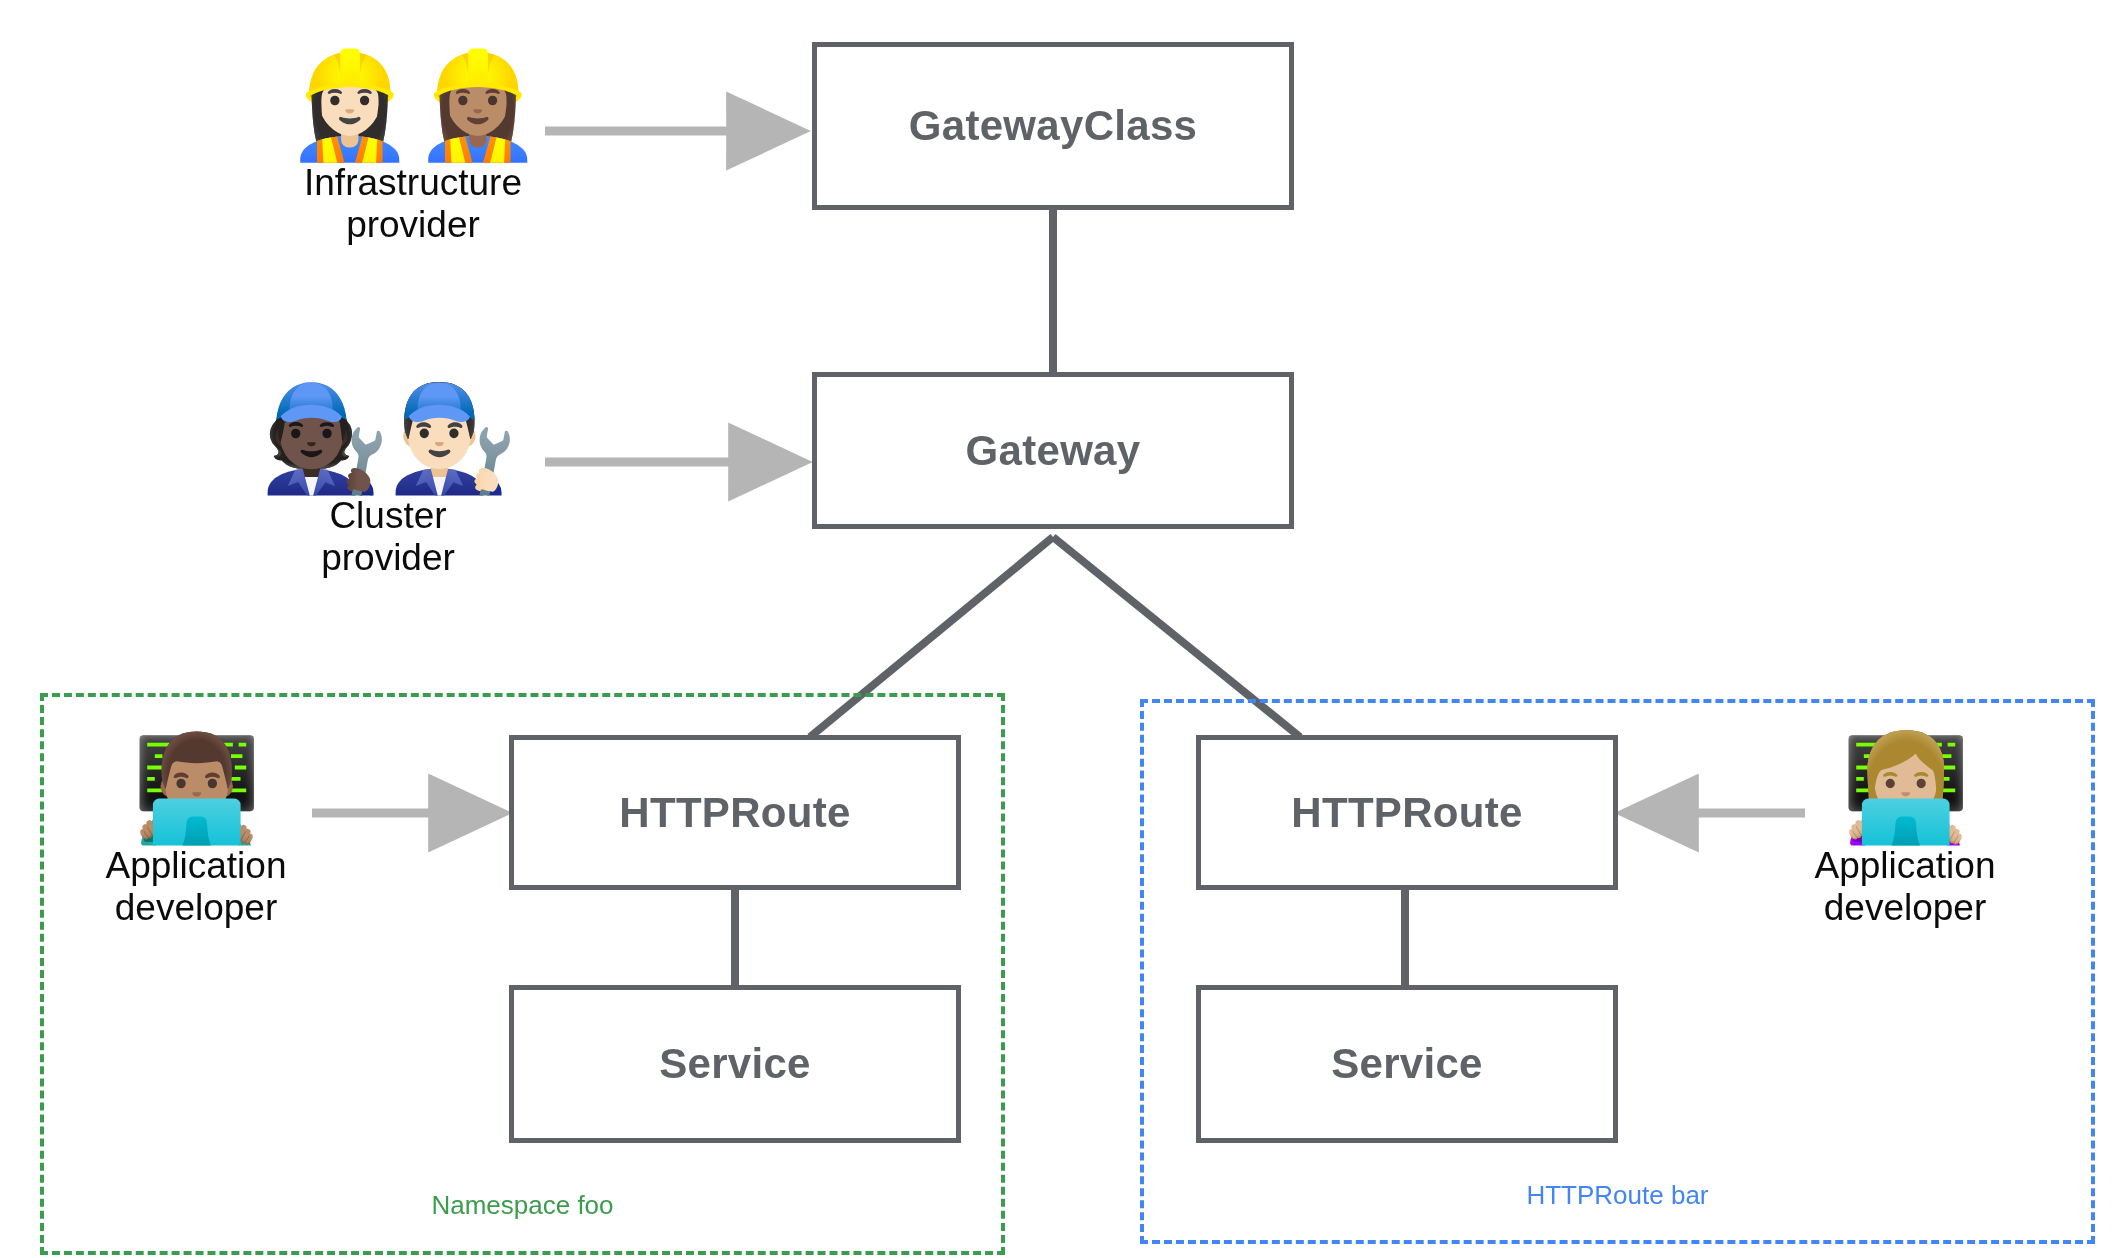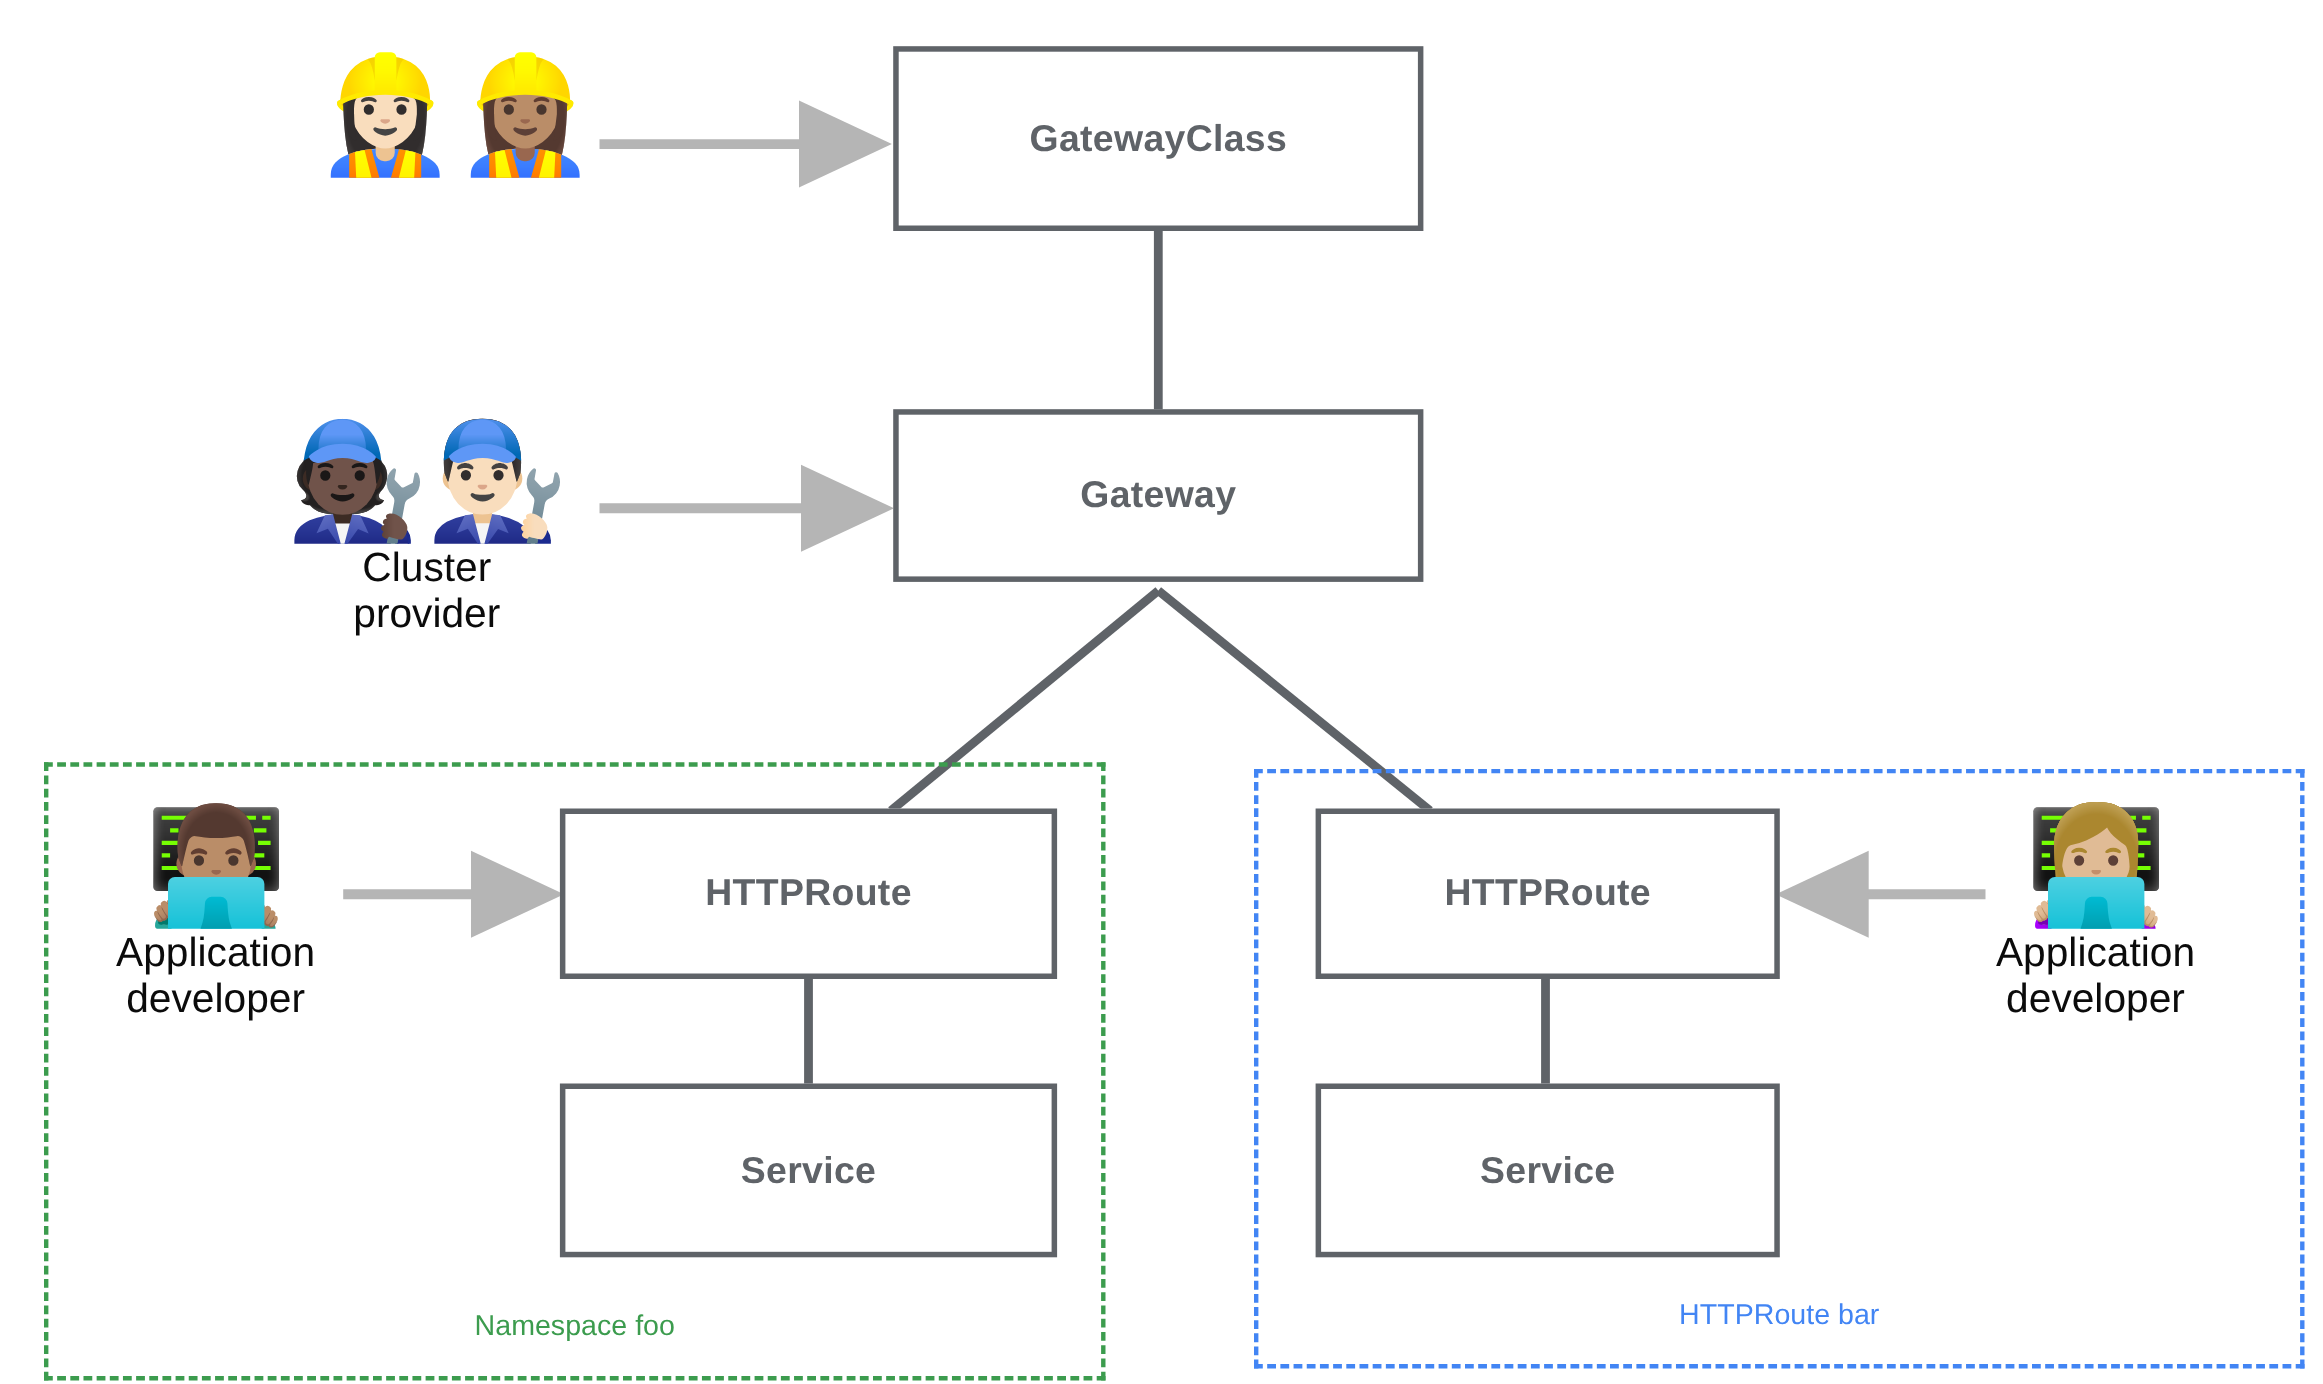--- a/index.html
+++ b/index.html
@@ -29,21 +29,21 @@
   .res-box {
     position: absolute;
     box-sizing: border-box;
     border: 5px solid #5f6368;
     background: #ffffff;
     display: flex;
     align-items: center;
     justify-content: center;
   }
   .res-label {
-    font-size: 34px;
+    font-size: 42px;
     font-weight: bold;
     color: #5f6368;
     letter-spacing: 0.3px;
     white-space: nowrap;
   }
 
   
   .ns-frame {
     position: absolute;
     box-sizing: border-box;
@@ -146,20 +146,22 @@
   <div class="res-box" style="left:1196px; top:735px; width:422px; height:155px;">
     <span class="res-label">HTTPRoute</span>
   </div>
 
   <div class="res-box" style="left:1196px; top:985px; width:422px; height:158px;">
     <span class="res-label">Service</span>
   </div>
 
   <div class="persona" style="left:268px; top:52px; width:290px;">
     <div class="persona-emoji">👷🏻‍♀️👷🏽‍♀️</div>
+    <div class="persona-name">Infrastructure
+provider</div>
   </div>
 
   <div class="persona" style="left:268px; top:385px; width:240px;">
     <div class="persona-emoji">🧑🏿‍🔧👨🏻‍🔧</div>
     <div class="persona-name">Cluster
 provider</div>
   </div>
 
   <div class="persona" style="left:103px; top:735px; width:186px;">
     <div class="persona-emoji small">👨🏽‍💻</div>

